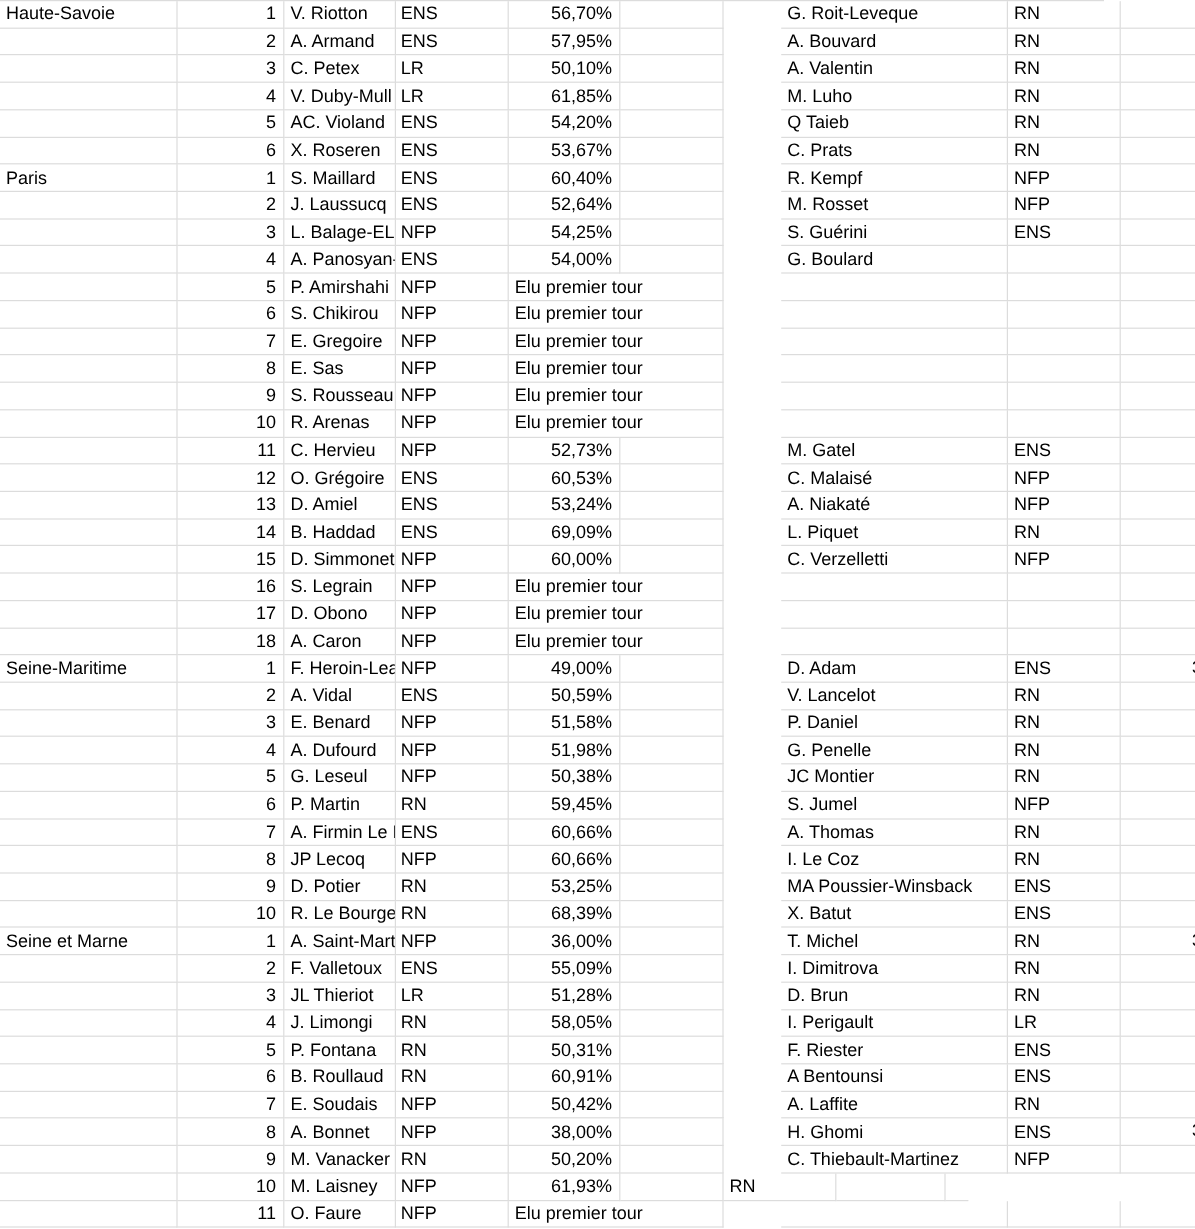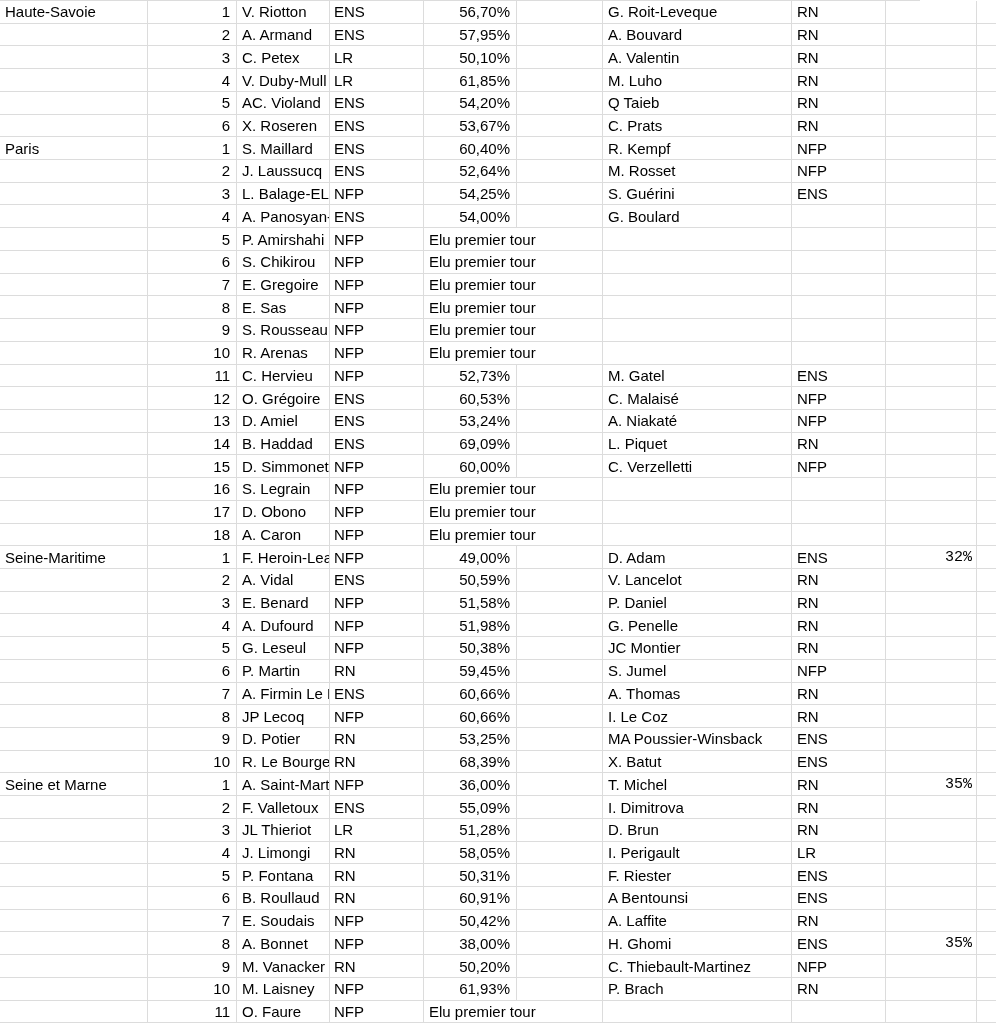--- a/index.html
+++ b/index.html
@@ -35,21 +35,21 @@
   }
   .al{justify-content:flex-start;padding-left:5px;}
   .ar{justify-content:flex-end;padding-right:6px;}
   .c-dept{width:148px;}
   .c-num{width:89px;}
   .c-name{width:93px;padding-right:17px;}
   .c-party{width:94px;padding-left:4px;}
   .c-res{width:93px;}
   .c-spacer{width:86px;}
   .c-res-elu{width:179px;}   
-  .c-oname{width:189px;}
+  .c-oname{width:189px;margin-left:48px;}
   .c-oparty{width:94px;padding-left:5px;}
   .c-opct{width:91px;padding-right:4px;font-family:Liberation Mono, monospace;}
   .c-tail{width:19px;border-right:none;}
 </style>
 </head>
 <body>
 
 <div class="sheet">
     <div class="row">
       <div class="cell c-dept al">Haute-Savoie</div>
@@ -558,21 +558,20 @@
       <div class="cell c-opct ar"></div>
       <div class="cell c-tail"></div>
     </div>
     <div class="row">
       <div class="cell c-dept al"></div>
       <div class="cell c-num ar">10</div>
       <div class="cell c-name al">M. Laisney</div>
       <div class="cell c-party al">NFP</div>
       <div class="cell c-res ar">61,93%</div>
       <div class="cell c-spacer"></div>
-      <div class="cell c-oname al">P. Brach</div>
       <div class="cell c-oparty al">RN</div>
       <div class="cell c-opct ar"></div>
       <div class="cell c-tail"></div>
     </div>
     <div class="row">
       <div class="cell c-dept al"></div>
       <div class="cell c-num ar">11</div>
       <div class="cell c-name al">O. Faure</div>
       <div class="cell c-party al">NFP</div>
       <div class="cell c-res-elu al">Elu premier tour</div>

